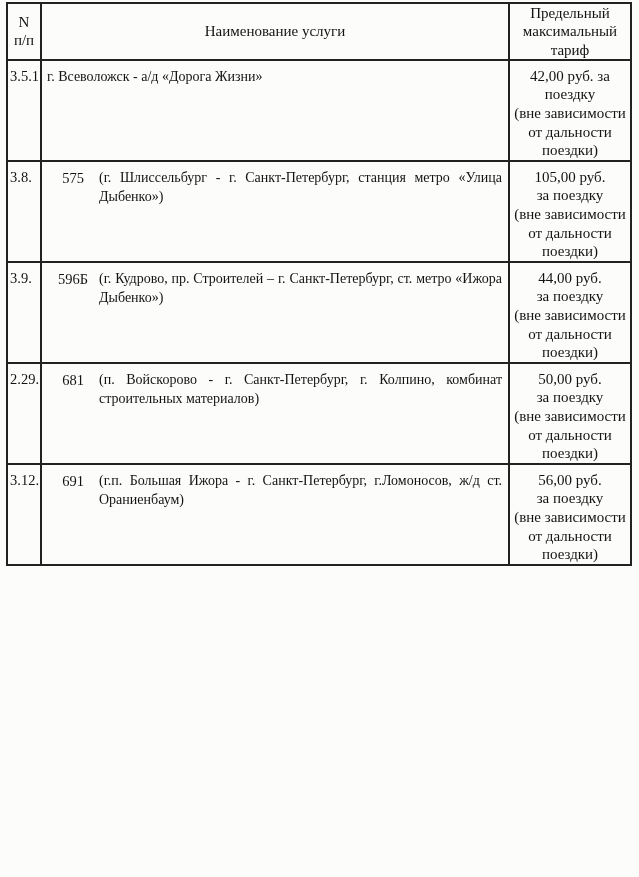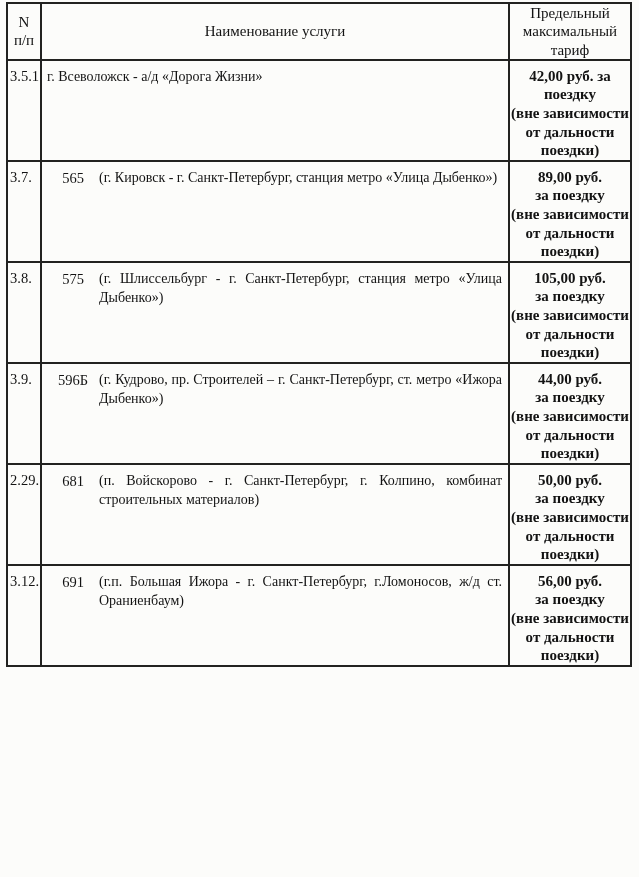--- a/index.html
+++ b/index.html
@@ -68,21 +68,20 @@
     padding-right: 2px;
     font-family: Liberation Serif, serif;
   }
   td.tariff-cell {
     vertical-align: top;
     text-align: center;
     font-size: 15px;
     line-height: 1.24;
     padding: 6px 1px 0 1px;
     white-space: pre-line;
-    font-weight: bold;
   }
 </style>
 </head>
 <body>
 
 <div class="page">
   <table class="tariff-table">
     <colgroup>
       <col class="c-num">
       <col class="c-serv">
@@ -102,34 +101,20 @@
         <tr>
     <td class="num-cell">3.5.1</td>
     <td class="service-cell">
       <div class="service-inner no-route">
 
         <div class="desc">г. Всеволожск - а/д «Дорога Жизни»</div>
       </div>
     </td>
     <td class="tariff-cell">42,00 руб. за
 поездку
-(вне зависимости
-от дальности
-поездки)</td>
-  </tr>
-        <tr>
-    <td class="num-cell">3.7.</td>
-    <td class="service-cell">
-      <div class="service-inner">
-        <span class="route">565</span>
-        <div class="desc">(г. Кировск - г. Санкт-Петербург, станция метро «Улица Дыбенко»)</div>
-      </div>
-    </td>
-    <td class="tariff-cell">89,00 руб.
-за поездку
 (вне зависимости
 от дальности
 поездки)</td>
   </tr>
         <tr>
     <td class="num-cell">3.8.</td>
     <td class="service-cell">
       <div class="service-inner">
         <span class="route">575</span>
         <div class="desc">(г. Шлиссельбург - г. Санкт-Петербург, станция метро «Улица Дыбенко»)</div>

